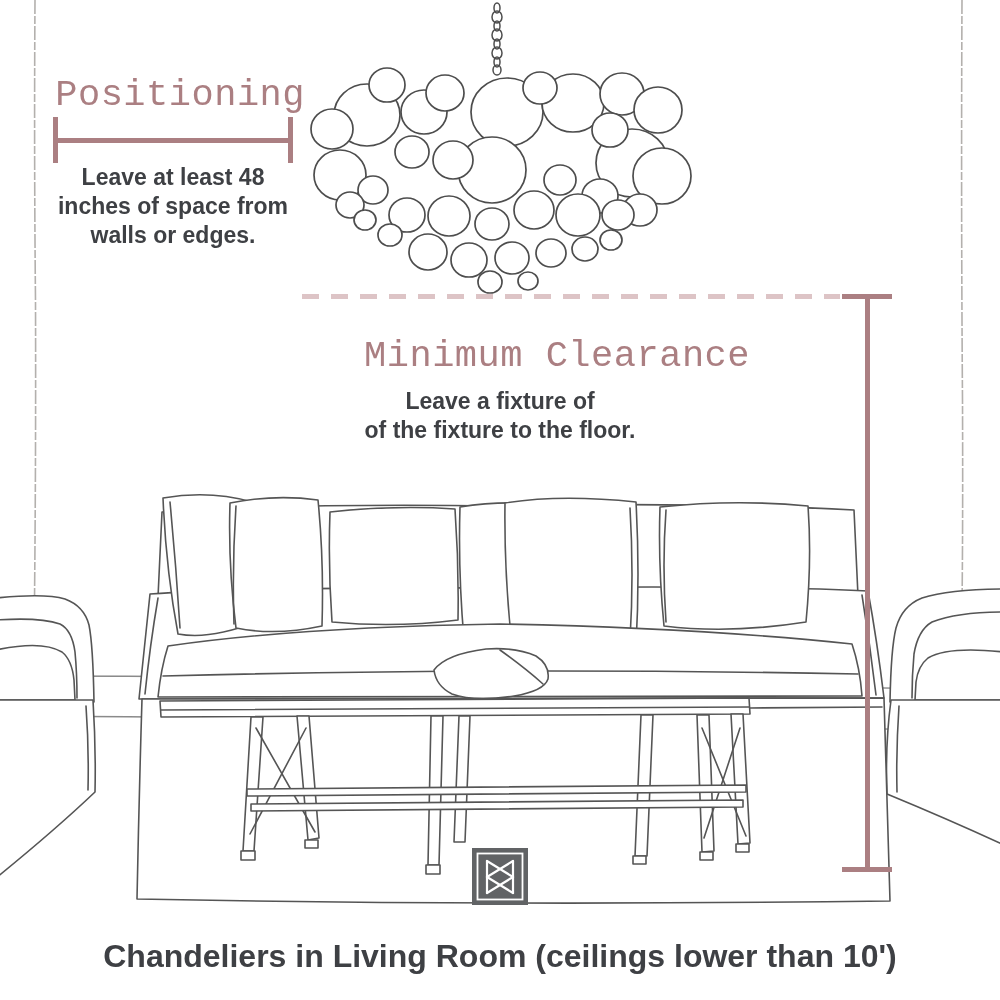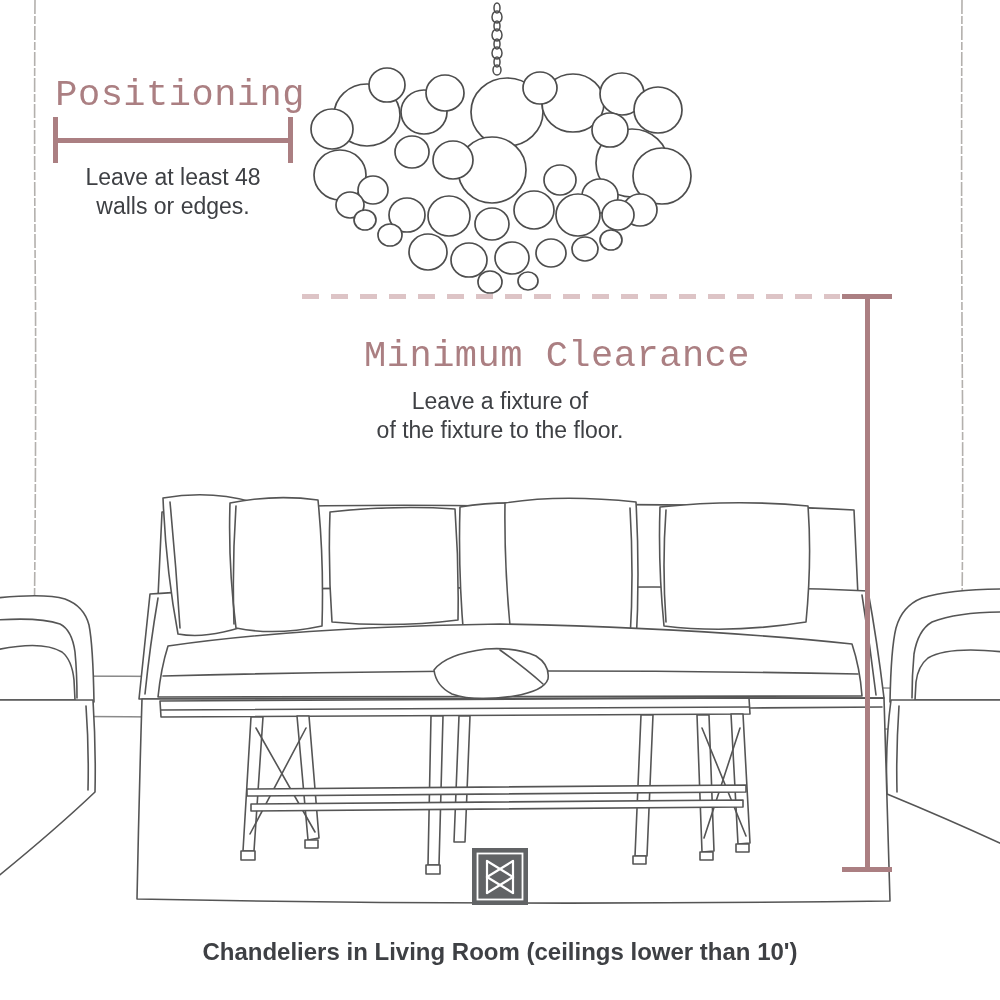--- a/index.html
+++ b/index.html
@@ -28,21 +28,21 @@
   .bub{fill:#fff;stroke:#4d4d4d;stroke-width:1.7;}
   .chain{fill:none;stroke:#4d4d4d;stroke-width:1.5;}
 
   .sec-title{
     position:absolute;text-align:right;font-family:Liberation Mono, monospace;
     font-weight:400;font-size:37px;line-height:46px;color:var(--accent);
     letter-spacing:0.5px;white-space:nowrap;
   }
   .sec-body{
     position:absolute;text-align:center;font-size:23px;line-height:29px;
-    color:var(--text);font-weight:400;
+    color:var(--text);font-weight:700;
   }
   .h-measure{
     position:absolute;left:53px;top:117px;width:240px;height:46px;
     border-left:5px solid var(--accent);border-right:5px solid var(--accent);
     box-sizing:border-box;
   }
   .h-measure .bar{position:absolute;left:0;right:0;top:50%;margin-top:-2.5px;height:5px;background:var(--accent);}
   .dashed-line{
     position:absolute;left:302px;top:294px;width:538px;height:5px;
     background:repeating-linear-gradient(90deg,var(--accent-light) 0 17px,transparent 17px 29px);
@@ -57,21 +57,21 @@
   .logo{position:absolute;left:472px;top:848px;width:56px;height:58px;}
   .brand-line{
     position:absolute;left:0;top:897px;width:1000px;text-align:center;
     font-family:"Liberation Serif",serif;font-weight:700;font-size:30px;
     letter-spacing:1px;white-space:nowrap;
   }
   .brand-line .dark{color:var(--brand-dark);}
   .brand-line .gray{color:var(--brand-gray);}
   .subtitle{
     position:absolute;left:0;top:938px;width:1000px;text-align:center;
-    font-size:24px;font-weight:700;color:var(--text);
+    font-size:32px;font-weight:700;color:var(--text);
   }
 </style>
 </head>
 <body>
 
 <div class="canvas">
 
   <svg class="scene" viewBox="0 0 1000 1000" aria-hidden="true">
 
     <g>
@@ -202,20 +202,21 @@
       <ellipse class="bub" cx="528" cy="281" rx="10" ry="9"></ellipse>
     </g>
   </svg>
 
   <div class="sec-title" style="left:40px;top:72px;width:265px;">Positioning</div>
   <div class="h-measure">
     <div class="bar"></div>
   </div>
   <div class="sec-body" style="left:33px;top:163px;width:280px;">
     <div>Leave at least 48</div>
+    <div>inches of space from</div>
     <div>walls or edges.</div>
   </div>
 
   <div class="dashed-line"></div>
   <div class="v-measure">
     <div class="bar"></div>
   </div>
 
   <div class="sec-title" style="left:250px;top:333px;width:500px;">Minimum Clearance</div>
   <div class="sec-body" style="left:250px;top:387px;width:500px;">

